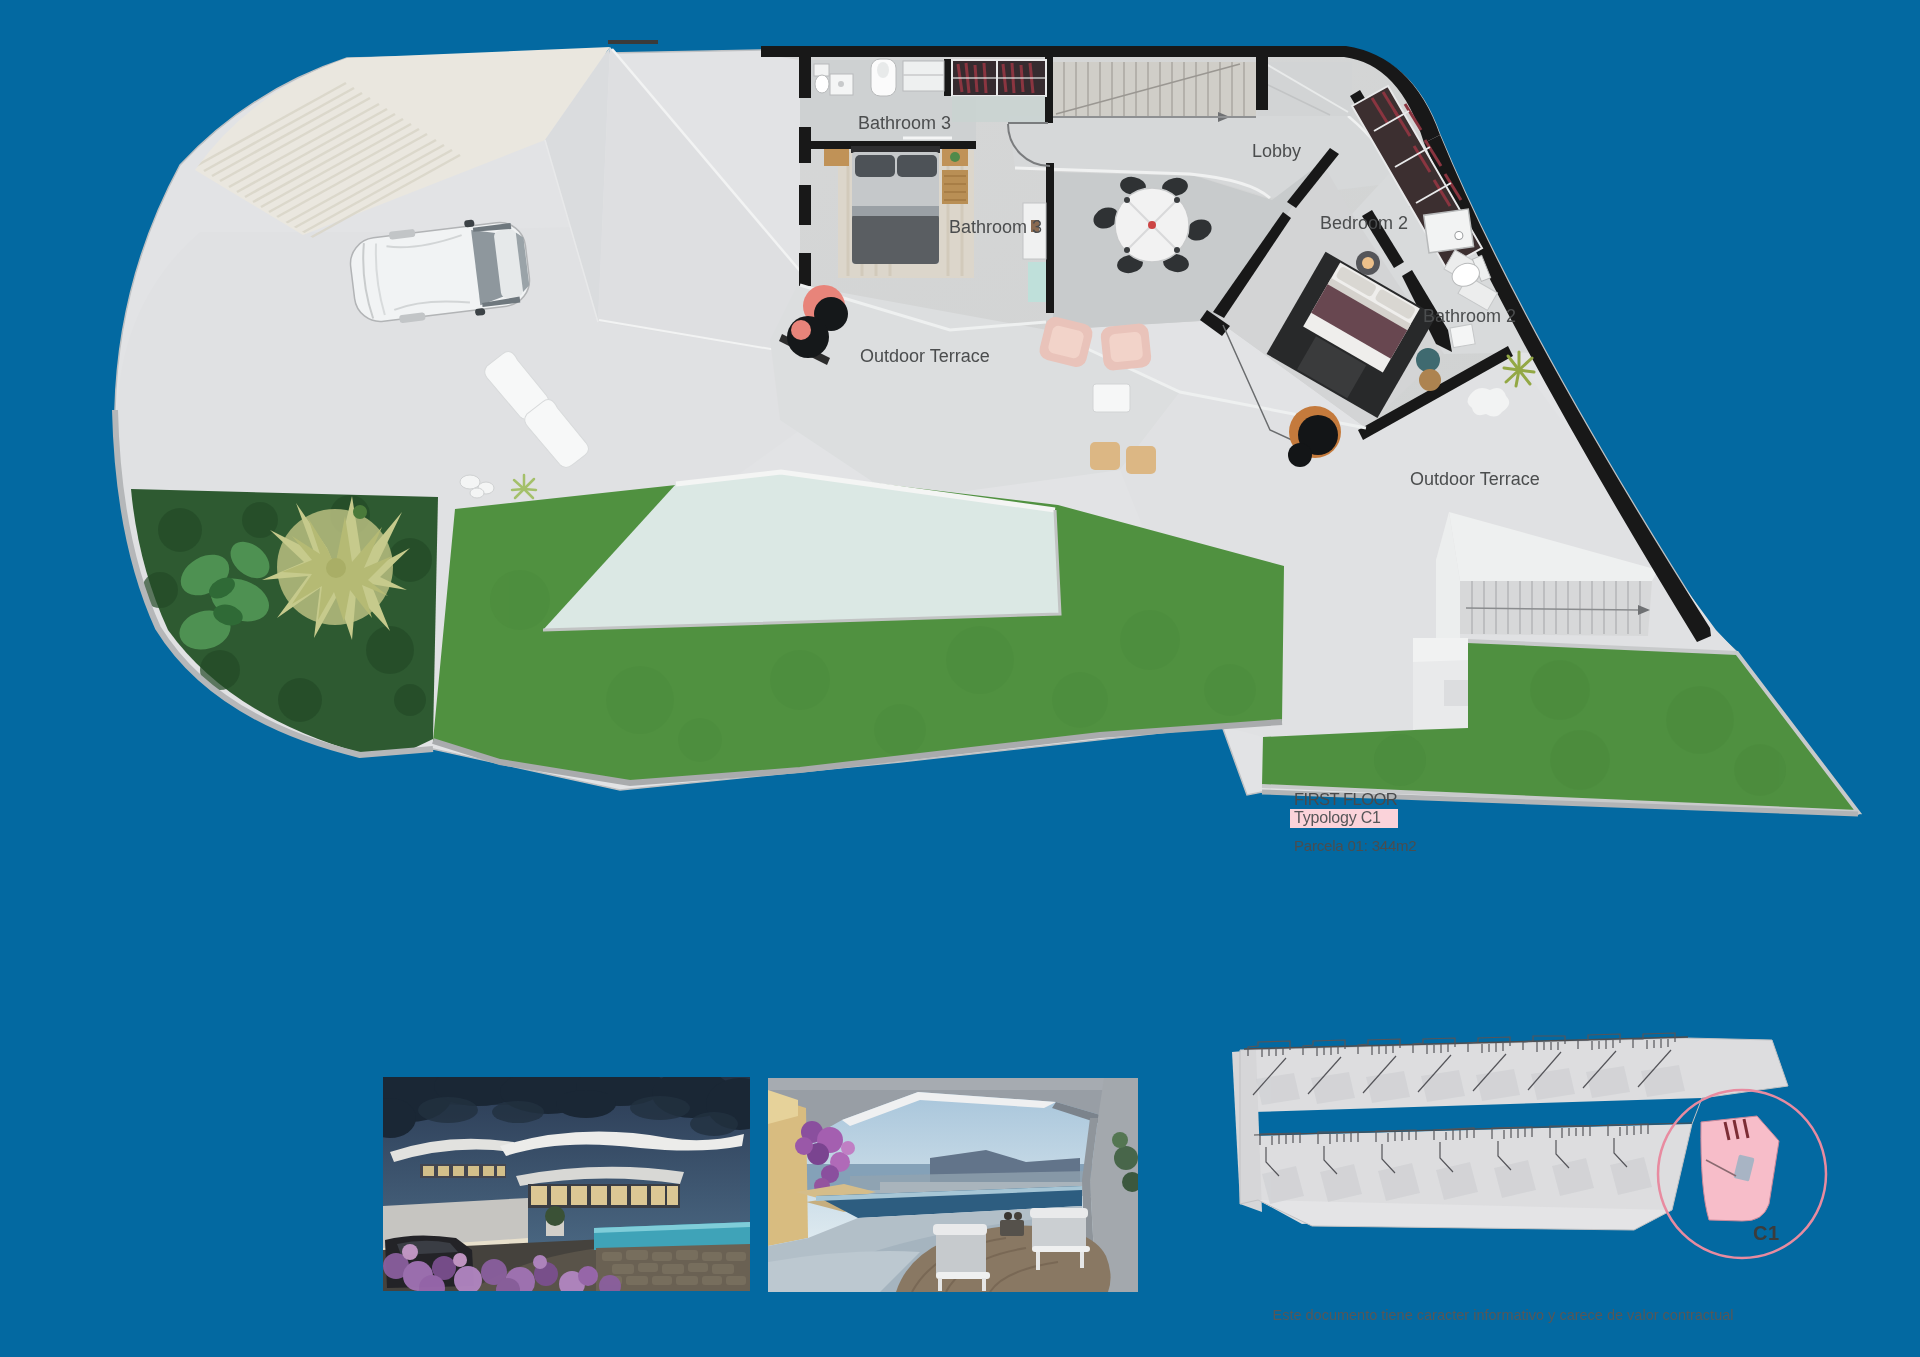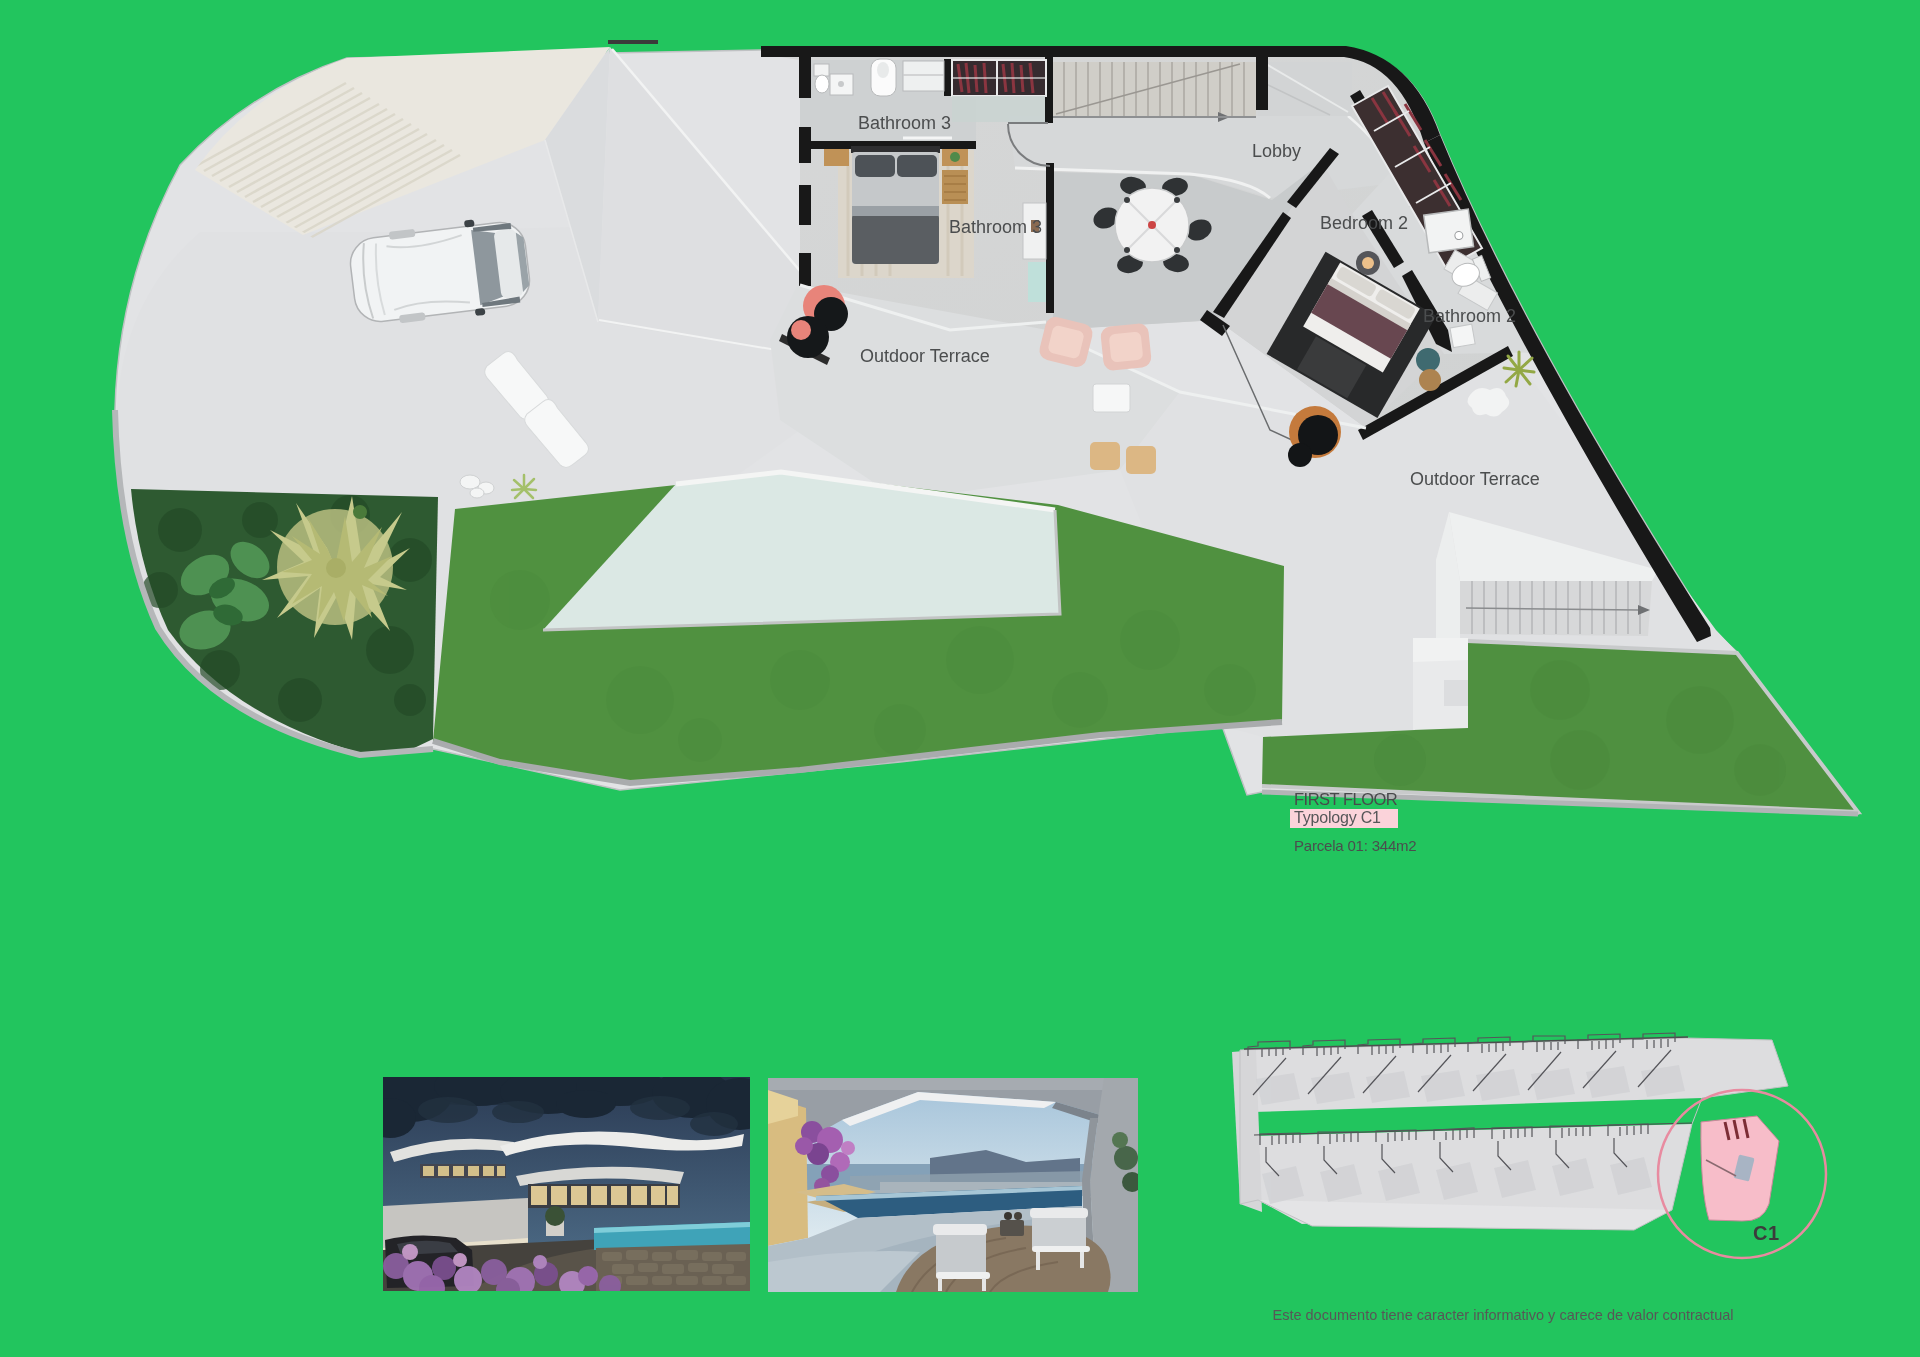--- a/index.html
+++ b/index.html
@@ -1,16 +1,16 @@
 <!DOCTYPE html>
 <html><head>
 <meta charset="utf-8">
 <style>
 html,body{margin:0;padding:0;background:#ffffff;}
-#page{position:relative;width:1920px;height:1357px;background:#22c55e;overflow:hidden;
+#page{position:relative;width:1920px;height:1357px;background:#0369a1;overflow:hidden;
 font-family:"Liberation Sans", sans-serif;}
 svg{position:absolute;top:0;left:0;}
 .lbl{fill:#4b4d4e;font-family:"Liberation Sans",sans-serif;font-size:18px;letter-spacing:0px;}
 .lbl2{fill:#4b4d4e;font-family:"Liberation Sans",sans-serif;font-size:18px;letter-spacing:0px;}
 </style>
 </head>
 <body>
 <div id="page">
 <svg width="1920" height="1357" viewBox="0 0 1920 1357">
 <defs>

